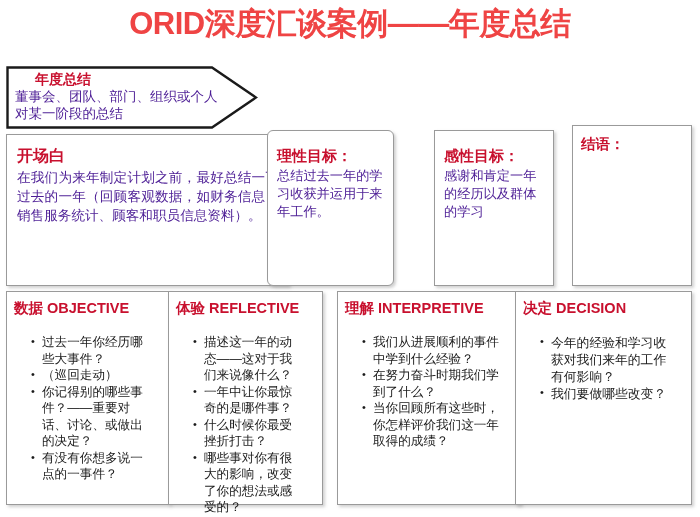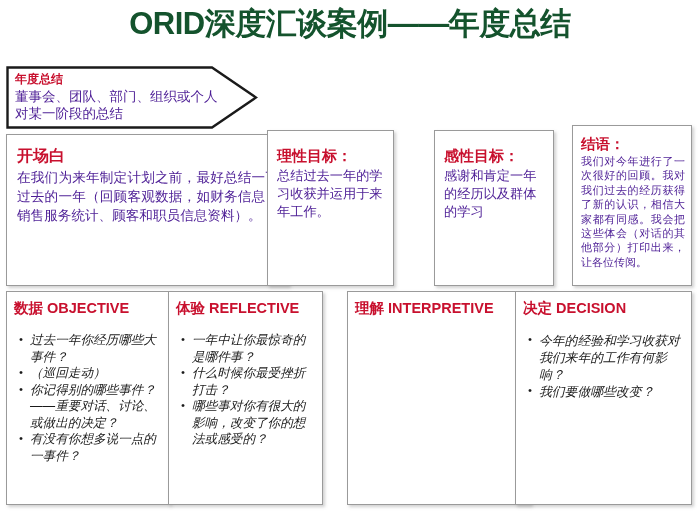--- a/index.html
+++ b/index.html
@@ -15,21 +15,21 @@
     overflow: hidden;
   }
 
   
   #slide-title {
     position: absolute;
     left: 0;
     top: 2px;
     width: 700px;
     text-align: center;
-    color: #14532d;
+    color: #ef4444;
     font-weight: bold;
     font-size: 31px;
     letter-spacing: -0.5px;
     line-height: 44px;
     white-space: nowrap;
   }
 
   
   .box {
     position: absolute;
@@ -62,22 +62,23 @@
     width: 252px;
     height: 63px;
   }
   #arrow-banner .arrow-text {
     position: absolute;
     left: 9px;
     top: 4px;
     width: 210px;
   }
   #arrow-banner .box-title {
-    font-size: 12px;
+    font-size: 14px;
     line-height: 18px;
+    margin-left: 20px;
   }
   #arrow-banner .box-body {
     font-size: 13.5px;
     line-height: 17px;
   }
 
   
   #opening-box {
     left: 6px;
     top: 134px;
@@ -96,20 +97,21 @@
     text-align: justify;
   }
 
   
   #rational-box {
     left: 267px;
     top: 130px;
     width: 127px;
     height: 156px;
     padding: 14px 7px 6px 9px;
+    border-radius: 6px;
   }
   #rational-box .box-title {
     font-size: 15px;
     line-height: 21px;
     margin-bottom: 1px;
   }
   #rational-box .box-body {
     font-size: 13.2px;
     line-height: 18px;
   }
@@ -157,45 +159,44 @@
     height: 214px;
     padding: 6px 5px 4px 7px;
   }
   .orid-box .box-title {
     font-size: 14.5px;
     line-height: 20px;
     margin-bottom: 14px;
     letter-spacing: 0px;
   }
   .orid-list {
-    margin: 4px;
+    margin: 16px;
     padding: 0;
     list-style: none;
-    font-style: italic;
   }
   .orid-list li {
     position: relative;
     color: #1a1a1a;
     font-size: 12.6px;
     line-height: 16.5px;
     padding-left: 12px;
     margin-bottom: 0px;
   }
   .orid-list li::before {
     content: "\2022";
     position: absolute;
     left: 1px;
     top: -1px;
     font-size: 11px;
     color: #1a1a1a;
   }
 
   #objective-box { left: 6px;   width: 164px; }
   #reflective-box{ left: 168px; width: 155px; }
-  #interpretive-box{ left: 347px; width: 184px; }
+  #interpretive-box{ left: 337px; width: 184px; }
   #decision-box  { left: 515px; width: 177px; }
 
   #decision-box .orid-list li { font-size: 12.8px; line-height: 17px; }
 </style>
 </head>
 <body>
 
 <div id="slide-title">ORID深度汇谈案例——年度总结</div>
 
 <div id="arrow-banner">
@@ -218,44 +219,49 @@
   <span class="box-body">总结过去一年的学习收获并运用于来年工作。</span>
 </div>
 
 <div class="box" id="emotional-box">
   <span class="box-title">感性目标：</span>
   <span class="box-body">感谢和肯定一年的经历以及群体的学习</span>
 </div>
 
 <div class="box" id="closing-box">
   <span class="box-title">结语：</span>
-  <span class="box-body">我们对今年进行了一次很好的回顾。我对我们过去的经历获得了新的认识，相信大家都有同感。我会把这些体会（对话的其他部分）打印出来，让各位传阅。</span>
 </div>
 
 <div class="box orid-box" id="objective-box">
   <span class="box-title">数据 OBJECTIVE</span>
   <ul class="orid-list">
     <li>过去一年你经历哪些大事件？</li>
     <li>（巡回走动）</li>
     <li>你记得别的哪些事件？——重要对话、讨论、或做出的决定？</li>
     <li>有没有你想多说一点的一事件？</li>
   </ul>
 </div>
 
 <div class="box orid-box" id="reflective-box">
   <span class="box-title">体验 REFLECTIVE</span>
   <ul class="orid-list">
+    <li>描述这一年的动态——这对于我们来说像什么？</li>
     <li>一年中让你最惊奇的是哪件事？</li>
     <li>什么时候你最受挫折打击？</li>
     <li>哪些事对你有很大的影响，改变了你的想法或感受的？</li>
   </ul>
 </div>
 
 <div class="box orid-box" id="interpretive-box">
   <span class="box-title">理解 INTERPRETIVE</span>
+  <ul class="orid-list">
+    <li>我们从进展顺利的事件中学到什么经验？</li>
+    <li>在努力奋斗时期我们学到了什么？</li>
+    <li>当你回顾所有这些时，你怎样评价我们这一年取得的成绩？</li>
+  </ul>
 </div>
 
 <div class="box orid-box" id="decision-box">
   <span class="box-title">决定 DECISION</span>
   <ul class="orid-list">
     <li>今年的经验和学习收获对我们来年的工作有何影响？</li>
     <li>我们要做哪些改变？</li>
   </ul>
 </div>
 

